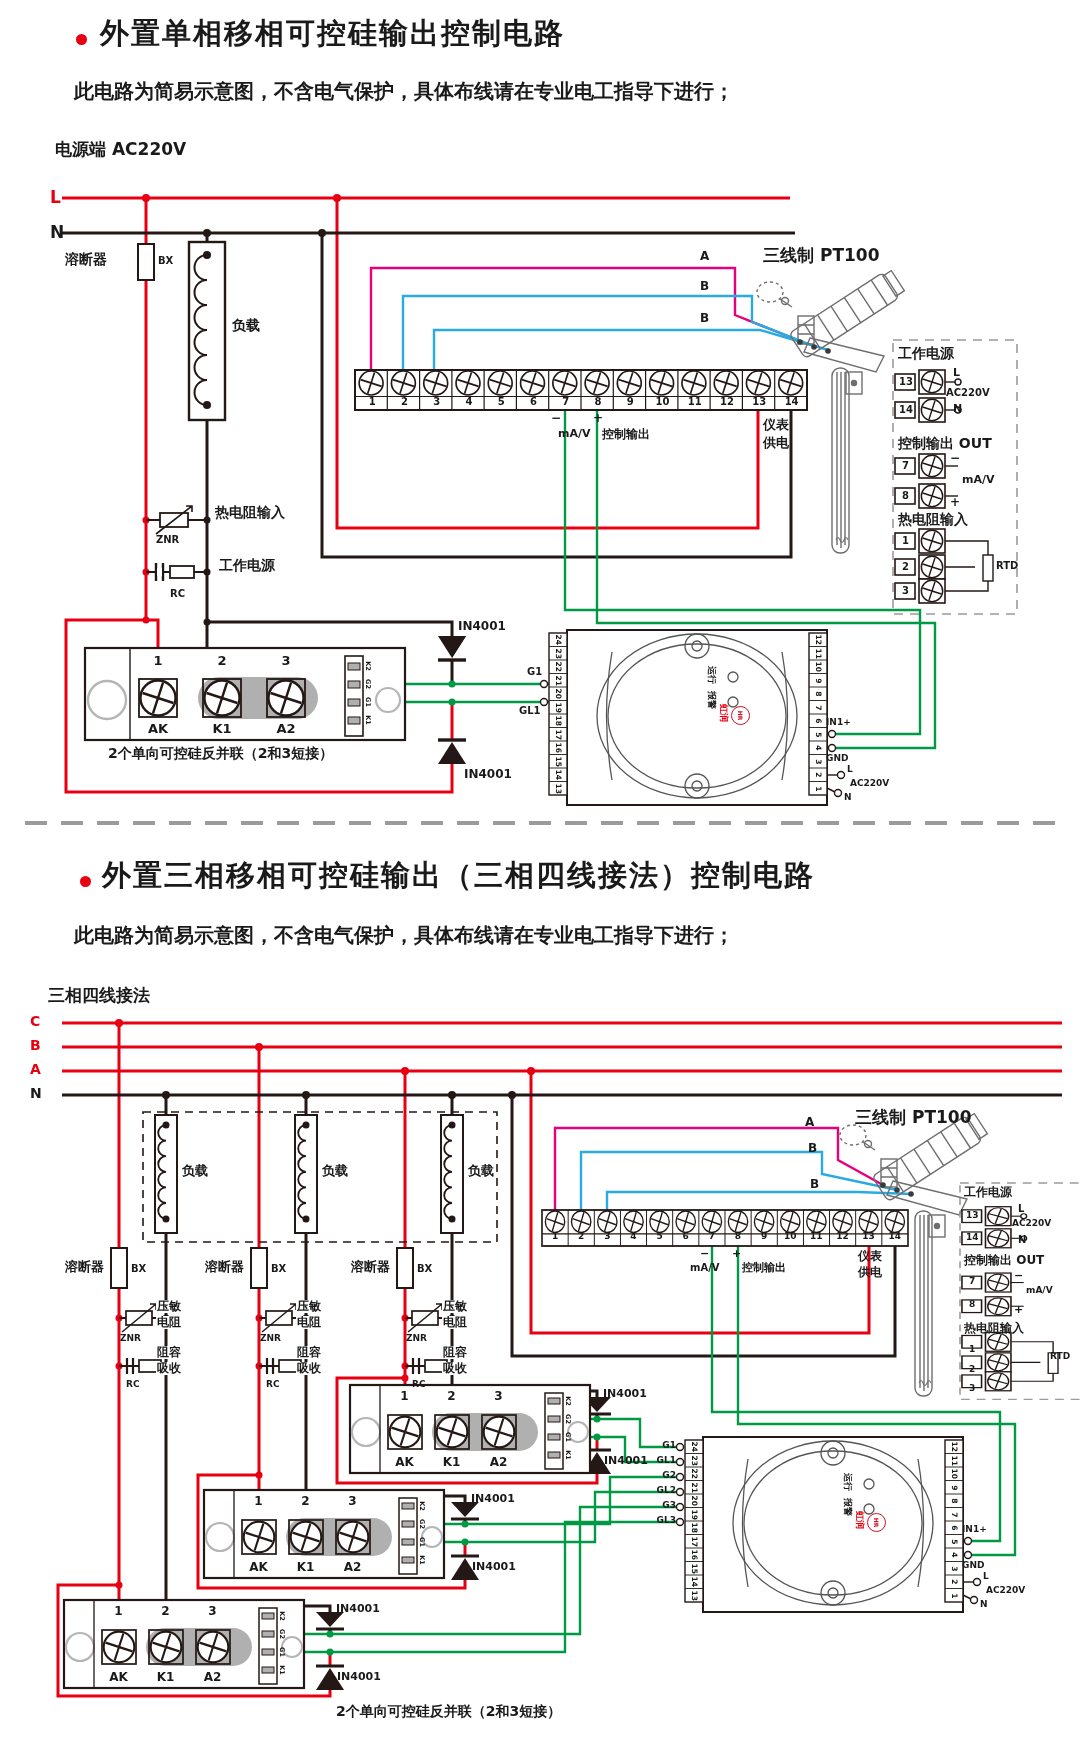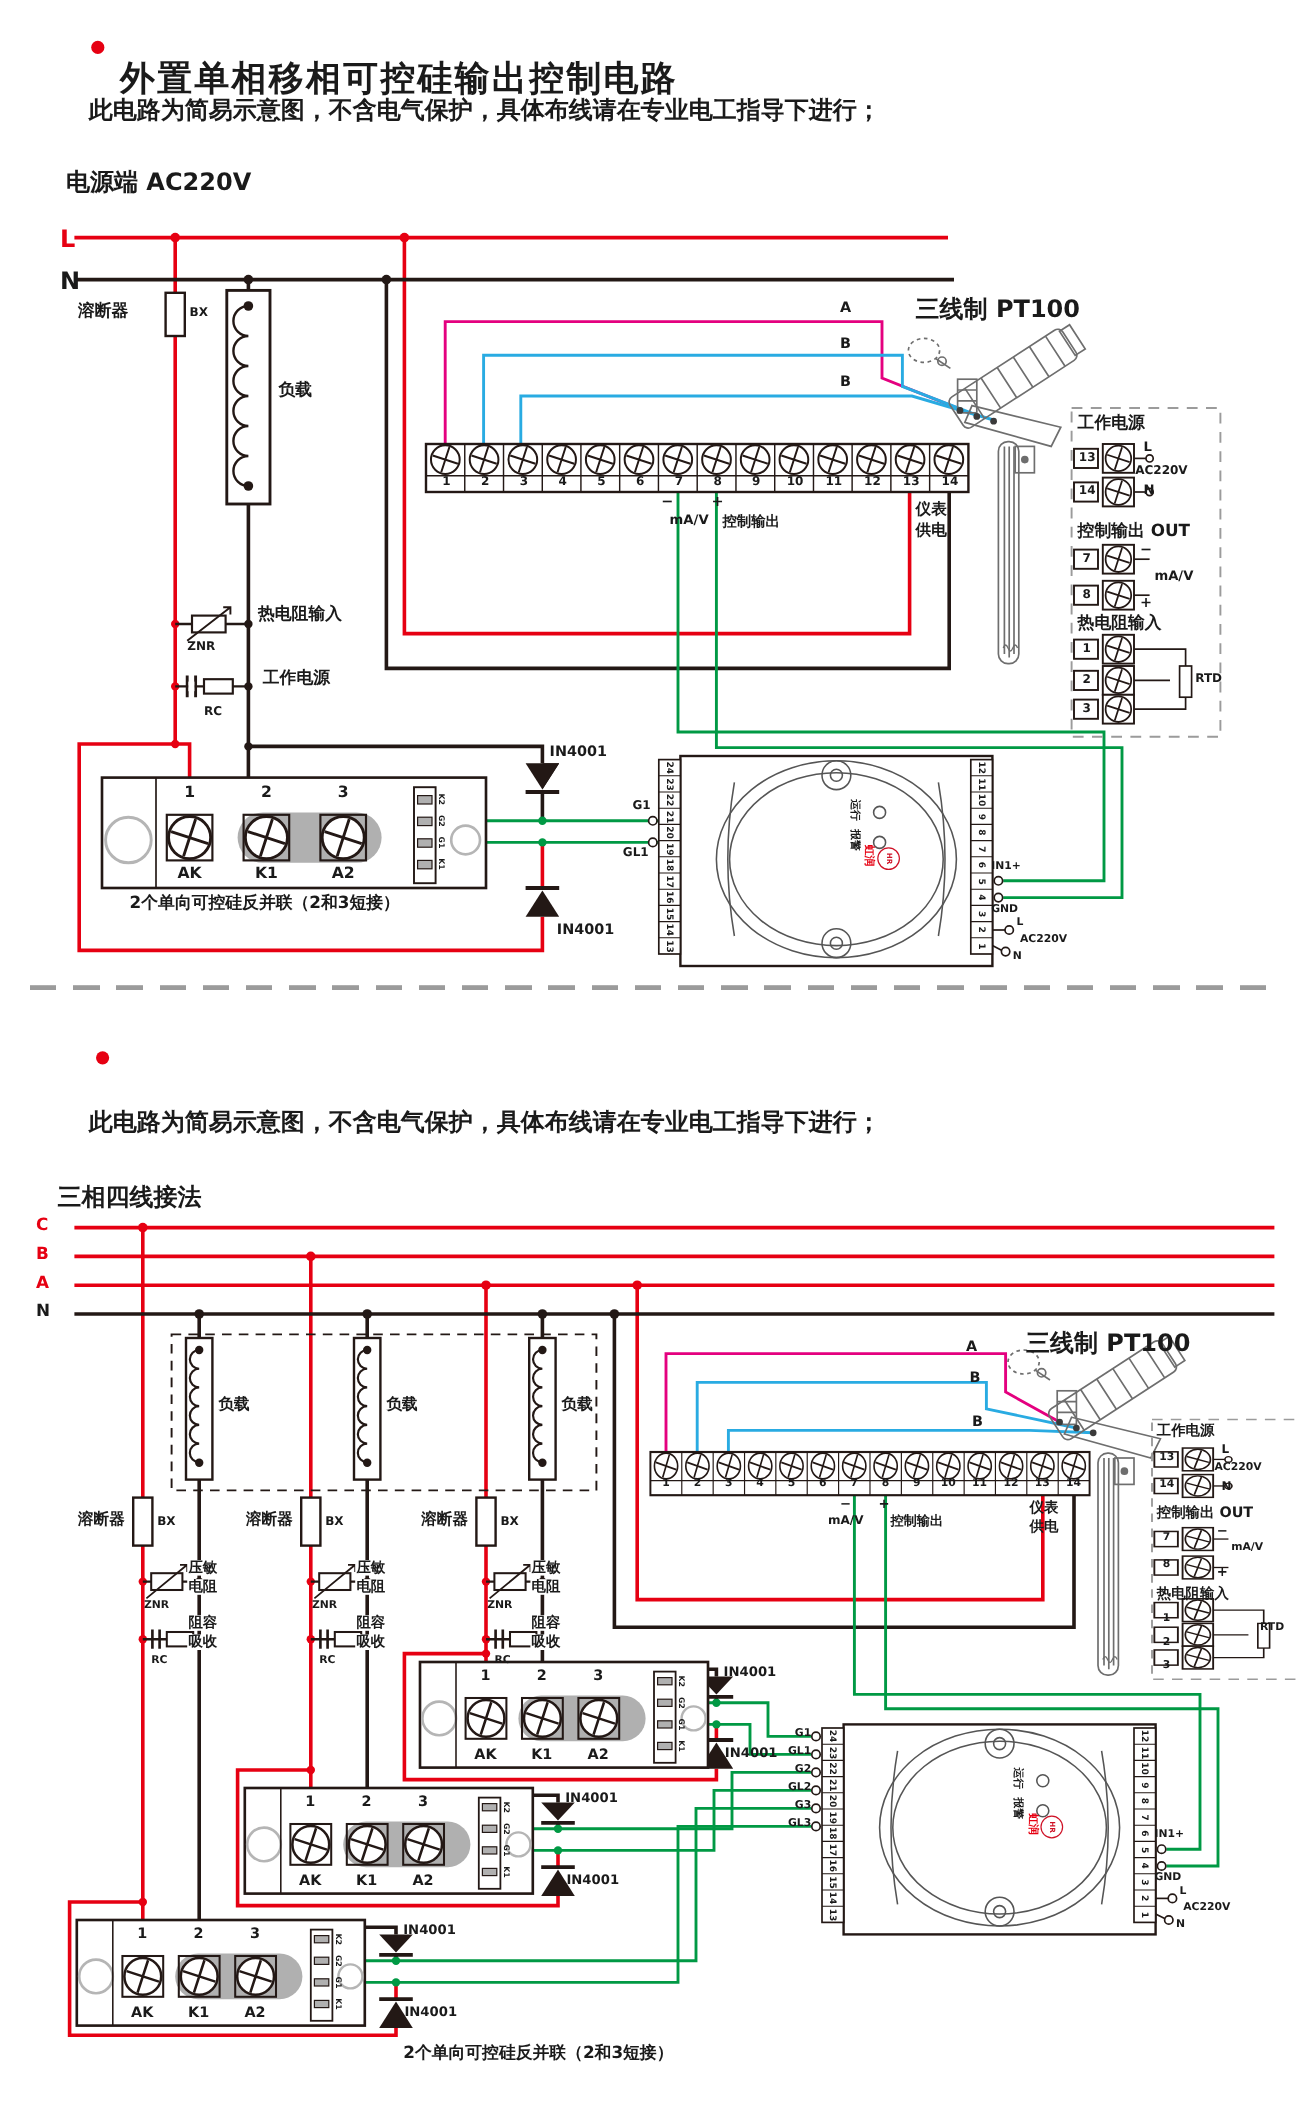--- a/index.html
+++ b/index.html
@@ -1,22 +1,22 @@
 <!DOCTYPE html>
 <html><head>
 <meta charset="utf-8">
 <style>
   html,body{margin:0;padding:0;background:#fff;}
   #page{position:relative;width:1080px;height:1762px;background:#fff;overflow:hidden;
         font-family:"DejaVu Sans","Liberation Sans",sans-serif;color:#1a1a1a;}
   svg{position:absolute;left:0;}
   .lbl{position:absolute;white-space:nowrap;font-weight:bold;font-size:13px;line-height:1.1;}
-  .t1{font-size:29px;letter-spacing:2px;margin-top:32px;}
+  .t1{font-size:29px;letter-spacing:2px;}
   .t2{font-size:20px;}
-  .f15{font-size:20px;text-align:center;} .f14{font-size:14px;} .f12{font-size:12px;} .f11{font-size:11px;}
+  .f15{font-size:17px;text-align:center;} .f14{font-size:14px;} .f12{font-size:12px;} .f11{font-size:11px;}
   .f10{font-size:10px;} .f9{font-size:9px;}
   .red{color:#e60012;}
   .bg{background:#fff;padding:0 1px;}
   .bullet{position:absolute;width:11px;height:11px;border-radius:50%;background:#e60012;}
   .cells{position:absolute;display:flex;}
   .cells span{display:block;text-align:center;}
   .w32 span{width:32.28px;font:bold 10px "DejaVu Sans",sans-serif;}
   .w26 span{width:26.14px;font:bold 9px "DejaVu Sans",sans-serif;}
   .w64 span{width:64px;font:bold 13px "DejaVu Sans",sans-serif;}
   .w47 span{width:47px;font:bold 12px "DejaVu Sans",sans-serif;}
@@ -570,20 +570,21 @@
 <span class="hrlogo" style="left:731px;top:706px">HR</span>
 <div class="lbl f9" style="left:826px;top:718px">IN1+</div>
 <div class="lbl f9" style="left:826px;top:754px">GND</div>
 <div class="lbl f9" style="left:847px;top:765px">L</div>
 <div class="lbl f9" style="left:850px;top:779px">AC220V</div>
 <div class="lbl f9" style="left:844px;top:793px">N</div>
 
 <div id="divider"></div>
 
 <span class="bullet" style="left:80px;top:876px"></span>
+<div class="lbl t1" style="left:102px;top:860px">外置三相移相可控硅输出（三相四线接法）控制电路</div>
 <div class="lbl t2" style="left:74px;top:924px">此电路为简易示意图，不含电气保护，具体布线请在专业电工指导下进行；</div>
 <div class="lbl f15" style="left:48px;top:986px">三相四线接法</div>
 <div class="lbl f14 red" style="left:30px;top:1014px">C</div>
 <div class="lbl f14 red" style="left:30px;top:1038px">B</div>
 <div class="lbl f14 red" style="left:30px;top:1062px">A</div>
 <div class="lbl f14" style="left:30px;top:1086px">N</div>
 
 <div class="lbl f13 bg" style="left:64px;top:1260px">溶断器</div>
 <div class="lbl f10" style="left:131px;top:1263px">BX</div>
 <div class="lbl f13 bg" style="left:204px;top:1260px">溶断器</div>

